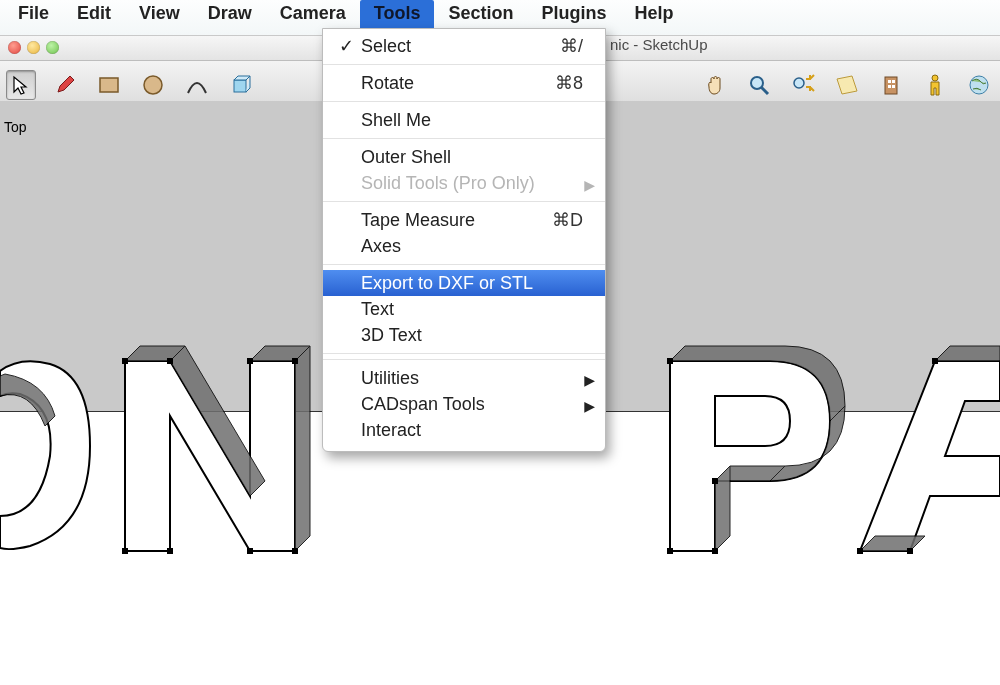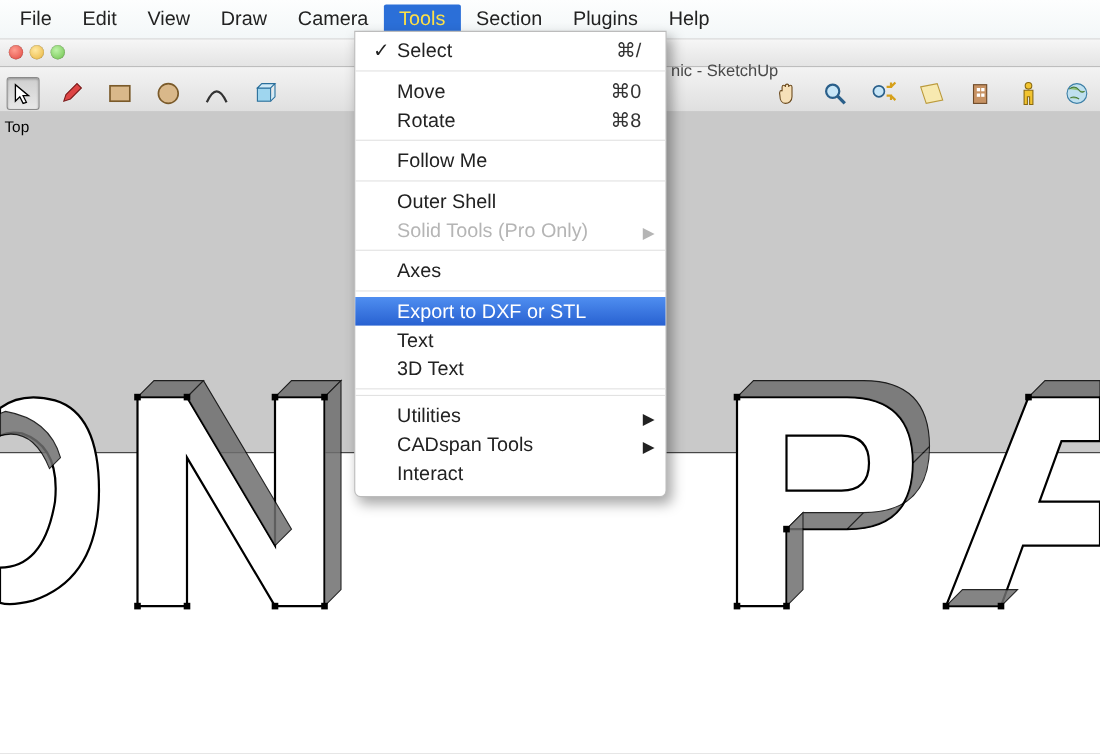--- a/index.html
+++ b/index.html
@@ -11,35 +11,35 @@
     background: #fff;
     width: 1000px;
     height: 685px;
     overflow: hidden;
     position: relative;
   }
 
   
   .menubar {
     display: flex;
-    align-items: center;
     height: 36px;
     background: linear-gradient(#fdfefe, #f3f7f8);
     border-bottom: 1px solid #c9c9c9;
     padding: 0 4px;
+    font-weight: bold;
   }
   .menubar .menu-item {
     padding: 3px 14px;
     font-size: 18px;
     color: #222;
     cursor: default;
   }
   .menubar .menu-item.active {
     background: #2b6fd8;
-    color: #fde047;
+    color: #0f172a;
     border-radius: 2px 2px 0 0;
   }
 
   
   .titlebar {
     position: relative;
     height: 25px;
     background: linear-gradient(#f6f6f6, #e4e4e4);
     border-bottom: 1px solid #bdbdbd;
   }
@@ -53,21 +53,21 @@
   .traffic span {
     width: 13px; height: 13px; border-radius: 50%;
     box-shadow: inset 0 0 1px rgba(0,0,0,.5);
   }
   .tl-red { background: radial-gradient(circle at 40% 35%, #ff9d8f, #e0443e); }
   .tl-yellow { background: radial-gradient(circle at 40% 35%, #ffe8a0, #e8b33a); }
   .tl-green { background: radial-gradient(circle at 40% 35%, #bdf3a7, #6cc04a); }
   .title-text {
     position:absolute;
     left:610px;
-    top:20px;
+    top:0;
     font-size:15px;
     color:#4a4a4a;
   }
 
   
   .toolbar {
     height: 48px;
     background: linear-gradient(#f3f3f3, #dcdcdc);
     border-bottom: 1px solid #b3b3b3;
     display: flex;
@@ -91,21 +91,21 @@
   
   .viewport {
     position:absolute;
     top: 101px;
     left:0; right:0;
     bottom:0;
     background:#c9c9c9;
   }
   .view-label {
     position:absolute;
-    top:6px; left:4px;
+    top:18px; left:4px;
     font-size:14px;
     color:#000;
   }
   .canvas-area {
     position:absolute;
     top:310px;
     left:0; right:0; bottom:0;
     background:#fff;
     border-top:1px solid #333;
   }
@@ -334,28 +334,28 @@
   <g fill="#000">
     <rect x="857" y="232" width="6" height="6"></rect>
       <rect x="907" y="232" width="6" height="6"></rect>
     <rect x="932" y="42" width="6" height="6"></rect>
   </g>
 </svg>
 
 <div class="dropdown" id="dropdown">
     <div class="dd-item"><span>Select</span><span class="check">✓</span><span class="shortcut">⌘/</span></div>
     <div class="dd-sep"></div>
-    <div class="dd-item"><span>Move</span><span class="shortcut">⌘0</span></div>
     <div class="dd-item"><span>Rotate</span><span class="shortcut">⌘8</span></div>
     <div class="dd-sep"></div>
-    <div class="dd-item"><span>Follow Me</span></div>
+    <div class="dd-item"><span>Shell Me</span></div>
     <div class="dd-sep"></div>
     <div class="dd-item"><span>Outer Shell</span></div>
     <div class="dd-item disabled"><span>Solid Tools (Pro Only)</span><span class="submenu-arrow">▶</span></div>
     <div class="dd-sep"></div>
+    <div class="dd-item"><span>Tape Measure</span><span class="shortcut">⌘D</span></div>
     <div class="dd-item"><span>Axes</span></div>
     <div class="dd-sep"></div>
     <div class="dd-item highlight"><span>Export to DXF or STL</span></div>
     <div class="dd-item"><span>Text</span></div>
     <div class="dd-item"><span>3D Text</span></div>
     <div class="dd-sep"></div>
     <div class="dd-sep"></div>
     <div class="dd-item"><span>Utilities</span><span class="submenu-arrow">▶</span></div>
     <div class="dd-item"><span>CADspan Tools</span><span class="submenu-arrow">▶</span></div>
     <div class="dd-item"><span>Interact</span></div>

